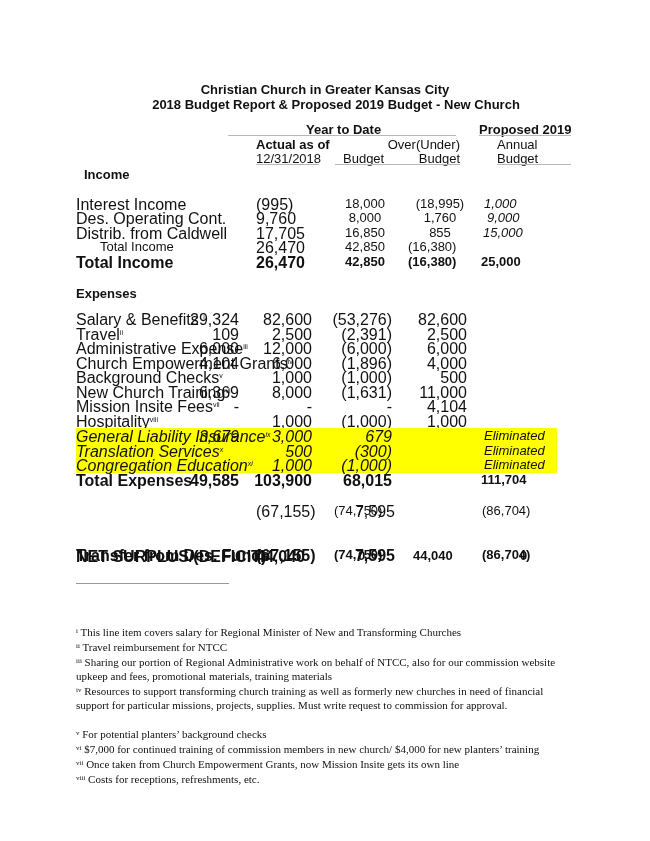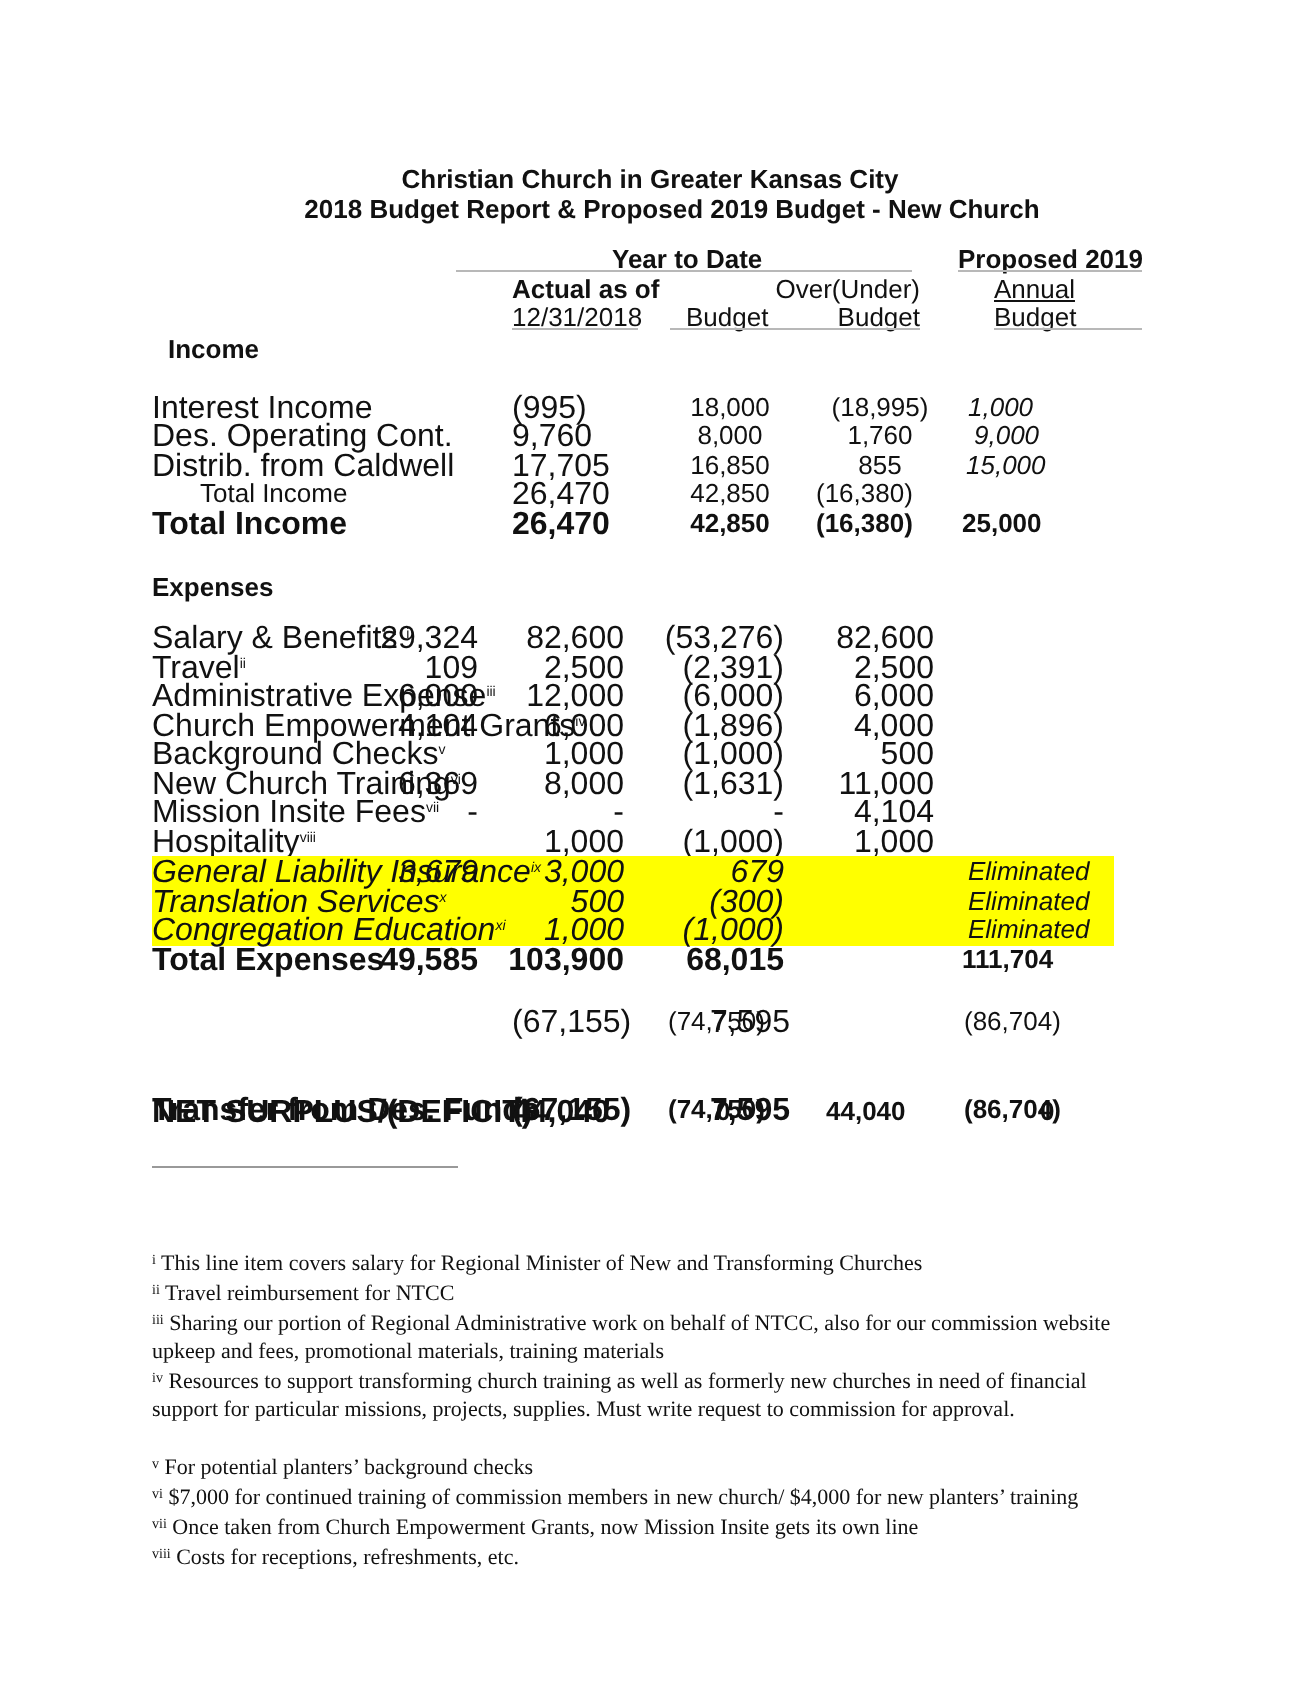--- a/index.html
+++ b/index.html
@@ -41,21 +41,21 @@
 <div class="abs" style="left:256px; top:151px;">12/31/2018</div>
 <div class="uline" style="left:256px; top:164px; width:63px;"></div>
 
 <div class="abs" style="left:343px; top:151px;">Budget</div>
 <div class="uline" style="left:335px; top:164px; width:50px;"></div>
 
 <div class="abs r" style="right:190px; top:137px;">Over(Under)</div>
 <div class="abs r" style="right:190px; top:151px;">Budget</div>
 <div class="uline" style="left:385px; top:164px; width:75px;"></div>
 
-<div class="abs" style="left:497px; top:137px;text-decoration:underline;">Annual</div>
+<div class="abs" style="left:497px; top:137px;">Annual</div>
 <div class="abs" style="left:497px; top:151px;">Budget</div>
 <div class="uline" style="left:497px; top:164px; width:74px;"></div>
 
 <div class="abs b" style="left:84px; top:167px;">Income</div>
 
 <div class="row" style="top:196px;">
   <span class="lbl">Interest Income</span>
   <span class="c1">(995)</span>
   <span class="abs c" style="left:341px; width:48px;">18,000</span>
   <span class="abs c" style="left:415px; width:50px;">(18,995)</span>

